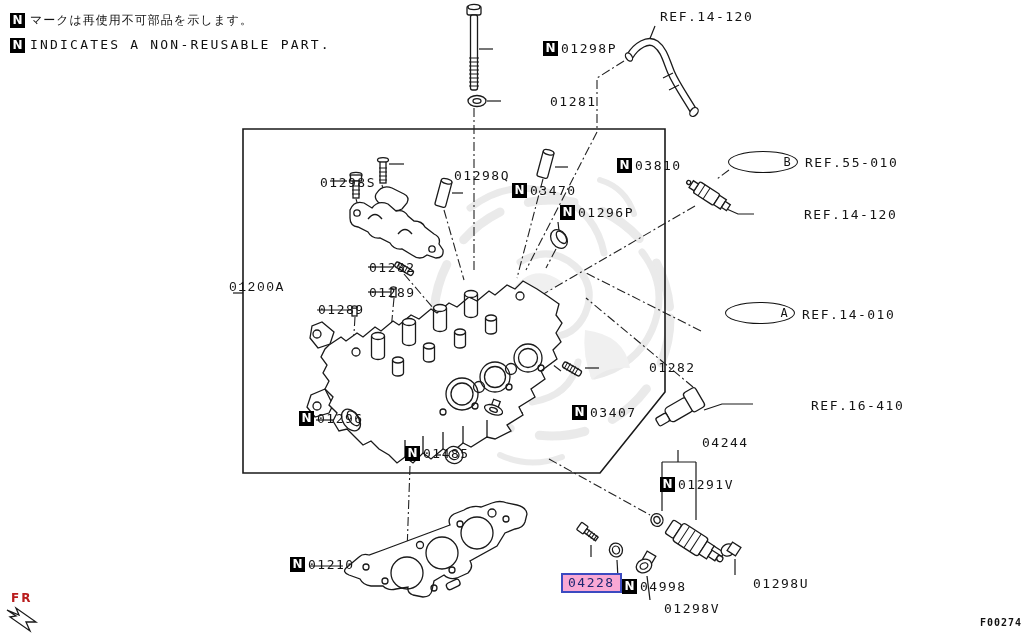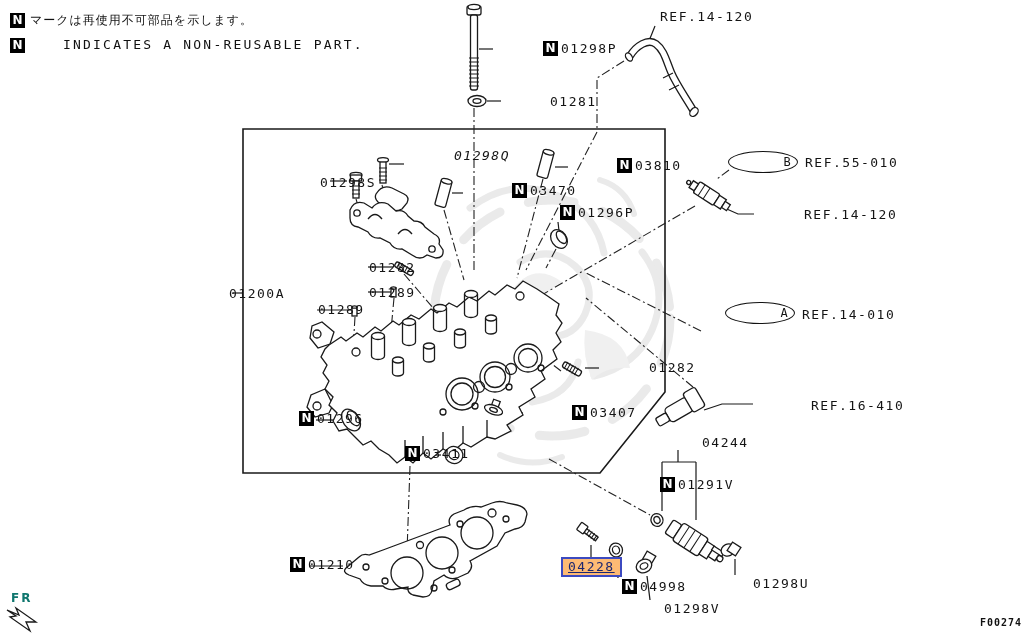--- a/index.html
+++ b/index.html
@@ -11,23 +11,23 @@
           white-space:nowrap;z-index:3;padding-left:48px;}
   .pt{line-height:16px;}
   .nb{display:inline-block;width:15px;height:15px;background:#000;color:#fff;
       font:bold 12px/15px "DejaVu Sans",sans-serif;text-align:center;letter-spacing:0;flex:none;}
   .refc{width:20px;height:20px;border:1.5px solid #111;border-radius:50%;
         align-items:center;justify-content:center;letter-spacing:0;}
   .refc .pt{line-height:20px;font-size:12px;}
   .hl{padding:0 5px;}
   .note{position:absolute;display:flex;gap:5px;align-items:center;color:#111;z-index:3;}
   #note-ja .pt{font:12px "DejaVu Sans",sans-serif;letter-spacing:1px;line-height:16px;}
-  #note-en .pt{font:13px "DejaVu Sans Mono",monospace;letter-spacing:2.2px;line-height:16px;margin-left:33px;}
+  #note-en .pt{font:13px "DejaVu Sans Mono",monospace;letter-spacing:2.2px;line-height:16px;}
   #fr-label{position:absolute;left:11px;top:591px;font:bold 12px "DejaVu Sans",sans-serif;
-            letter-spacing:2px;color:#0f766e;z-index:3;}
+            letter-spacing:2px;color:#b91c1c;z-index:3;}
   #figure-code{position:absolute;left:969px;top:617px;font:bold 10px "DejaVu Sans Mono",monospace;
                letter-spacing:1px;color:#111;z-index:3;padding-left:11px;}
 </style>
 </head>
 <body>
 
 <div id="stage">
 
 <svg id="art" width="1024" height="634" viewBox="0 0 1024 634">
 
@@ -365,21 +365,21 @@
       </div>
       <div class="plabel" style="left: 502px; top: 94px;">
         <span class="pt">01281</span>
       </div>
       <div class="plabel" style="left: 612px; top: 9px;">
         <span class="pt">REF.14-120</span>
       </div>
       <div class="plabel" style="left: 272px; top: 175px;">
         <span class="pt">01298S</span>
       </div>
-      <div class="plabel" style="left: 406px; top: 148px; font-style: italic;">
+      <div class="plabel" style="left: 406px; top: 168px;">
         <span class="pt">01298Q</span>
       </div>
       <div class="plabel" style="left: 464px; top: 183px;">
         <span class="nb">N</span>
         <span class="pt">03470</span>
       </div>
       <div class="plabel" style="left: 569px; top: 158px;">
         <span class="nb">N</span>
         <span class="pt">03810</span>
       </div>
@@ -398,21 +398,21 @@
       </div>
       <div class="plabel" style="left: 321px; top: 260px;">
         <span class="pt">01282</span>
       </div>
       <div class="plabel" style="left: 321px; top: 285px;">
         <span class="pt">01289</span>
       </div>
       <div class="plabel" style="left: 270px; top: 302px;">
         <span class="pt">01289</span>
       </div>
-      <div class="plabel" style="left: 181px; top: 286px;">
+      <div class="plabel" style="left: 181px; top: 280px; font-family: Liberation Mono, monospace;">
         <span class="pt">01200A</span>
       </div>
       <div class="plabel refc" style="left: 725px; top: 302px;">
         <span class="pt">A</span>
       </div>
       <div class="plabel" style="left: 754px; top: 307px;">
         <span class="pt">REF.14-010</span>
       </div>
       <div class="plabel" style="left: 601px; top: 360px;">
         <span class="pt">01282</span>
@@ -423,34 +423,34 @@
       <div class="plabel" style="left: 251px; top: 411px;">
         <span class="nb">N</span>
         <span class="pt">01296</span>
       </div>
       <div class="plabel" style="left: 524px; top: 405px;">
         <span class="nb">N</span>
         <span class="pt">03407</span>
       </div>
       <div class="plabel" style="left: 357px; top: 446px;">
         <span class="nb">N</span>
-        <span class="pt">03411</span>
+        <span class="pt">01485</span>
       </div>
       <div class="plabel" style="left: 654px; top: 435px;">
         <span class="pt">04244</span>
       </div>
       <div class="plabel" style="left: 612px; top: 477px;">
         <span class="nb">N</span>
         <span class="pt">01291V</span>
       </div>
       <div class="plabel" style="left: 242px; top: 557px;">
         <span class="nb">N</span>
         <span class="pt">01210</span>
       </div>
-      <div class="plabel hl" style="left: 561px; top: 557px; background: #fdba74; border: 2px solid rgb(60, 74, 192); color: rgb(28, 38, 112); text-decoration: underline;">
+      <div class="plabel hl" style="left: 561px; top: 573px; background: #f9a8d4; border: 2px solid rgb(60, 74, 192); color: rgb(28, 38, 112);">
         <span class="pt">04228</span>
       </div>
       <div class="plabel" style="left: 574px; top: 579px;">
         <span class="nb">N</span>
         <span class="pt">04998</span>
       </div>
       <div class="plabel" style="left: 616px; top: 601px; align-items: flex-end;">
         <span class="pt">01298V</span>
       </div>
       <div class="plabel" style="left: 705px; top: 576px;">

